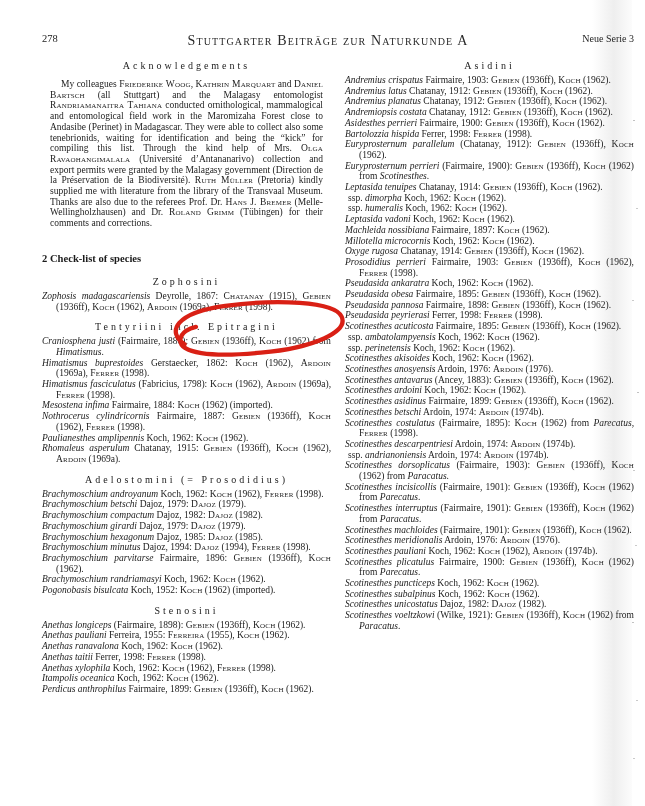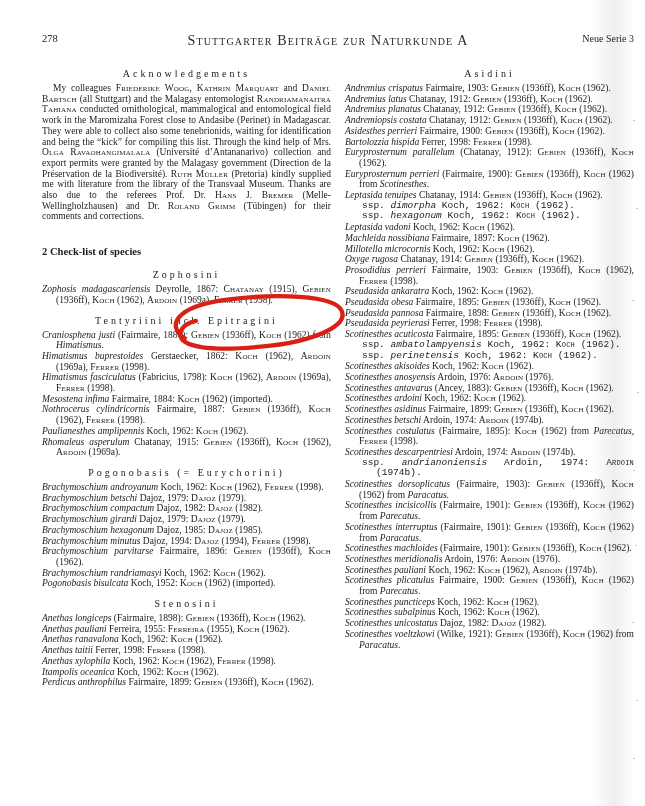--- a/index.html
+++ b/index.html
@@ -8,29 +8,29 @@
     font-family:"Liberation Serif","DejaVu Serif",serif;color:#1b1b1b;
     overflow:hidden;-webkit-font-smoothing:antialiased;
   }
   .page{position:absolute;inset:0;}
   
   .hdr{position:absolute;top:33px;left:42px;width:592px;display:flex;align-items:flex-start;}
   .hdr .pnum{font-size:10.5px;width:70px;}
   .hdr .jrnl{flex:1;text-align:center;font-variant:small-caps;font-size:14px;letter-spacing:0.08em;color:#2a2a2a;}
   .hdr .ser{width:90px;text-align:right;font-size:10px;}
   
-  .col{position:absolute;top:66px;width:289px;}
+  .col{position:absolute;top:58px;width:289px;}
   .col-left{left:42px;}
   .col-right{left:345px;}
   .col > :first-child{margin-top:2px;}
   .h-spaced{font-size:10px;letter-spacing:0.30em;text-align:center;margin:9px 0 4px;white-space:nowrap;}
   .h-bold{font-size:10.6px;font-weight:bold;margin:24px 0 12px;}
-  .para{font-size:9.5px;line-height:10.7px;text-align:justify;text-indent:11px;margin:0;}
+  .para{font-size:9.5px;line-height:10.7px;text-align:justify;text-indent:11px;margin:8px;}
   .entry{font-size:9.5px;line-height:10.7px;text-align:justify;margin:0;padding-left:14px;text-indent:-14px;}
-  .entry.ssp{margin-left:17px;font-family:Liberation Mono, monospace;}
+  .entry.ssp{margin-left:3px;}
   .it{font-style:italic;}
   .sc{font-variant:small-caps;letter-spacing:0.02em;}
   
   .circle-wrap{position:relative;display:inline-block;}
   .circle-wrap svg.ann{position:absolute;left:-22px;top:-24px;width:204px;height:64px;overflow:visible;pointer-events:none;}
   
   .scan-shade{position:absolute;top:0;left:592px;width:40px;height:806px;
     background:linear-gradient(to right,rgba(90,90,90,0) 0%,rgba(90,90,90,0.10) 55%,rgba(90,90,90,0.02) 100%);}
   .scan-specks{position:absolute;left:0;top:0;width:2px;height:1px;background:transparent;
     box-shadow:633px 120px 0 rgba(80,80,80,.35),636px 208px 0 rgba(80,80,80,.3),632px 300px 0 rgba(80,80,80,.3),
@@ -55,21 +55,21 @@
       <div class="h-spaced">Tentyriini <span class="circle-wrap">incl. Epitragini<svg class="ann" viewBox="0 0 200 64">
   <path d="M 34 45 C 16 32, 26 13, 76 8 C 126 3, 186 7, 192 23 C 198 38, 164 53, 110 56 C 60 59, 28 54, 30 40 C 31 33, 39 29, 46 28" fill="none" stroke="#d92015" stroke-width="4.3" stroke-linecap="round" transform="rotate(-2 100 30)"></path>
           </svg></span></div>
       <p class="entry"><span class="it">Craniosphena justi</span> (Fairmaire, 1880): <span class="sc">Gebien</span> (1936ff), <span class="sc">Koch</span> (1962) from <span class="it">Himatismus</span>.</p>
       <p class="entry"><span class="it">Himatismus buprestoides</span> Gerstaecker, 1862: <span class="sc">Koch</span> (1962), <span class="sc">Ardoin</span> (1969a), <span class="sc">Ferrer</span> (1998).</p>
       <p class="entry"><span class="it">Himatismus fasciculatus</span> (Fabricius, 1798): <span class="sc">Koch</span> (1962), <span class="sc">Ardoin</span> (1969a), <span class="sc">Ferrer</span> (1998).</p>
       <p class="entry"><span class="it">Mesostena infima</span> Fairmaire, 1884: <span class="sc">Koch</span> (1962) (imported).</p>
       <p class="entry"><span class="it">Nothrocerus cylindricornis</span> Fairmaire, 1887: <span class="sc">Gebien</span> (1936ff), <span class="sc">Koch</span> (1962), <span class="sc">Ferrer</span> (1998).</p>
       <p class="entry"><span class="it">Paulianesthes amplipennis</span> Koch, 1962: <span class="sc">Koch</span> (1962).</p>
       <p class="entry"><span class="it">Rhomaleus asperulum</span> Chatanay, 1915: <span class="sc">Gebien</span> (1936ff), <span class="sc">Koch</span> (1962), <span class="sc">Ardoin</span> (1969a).</p>
-      <div class="h-spaced">Pogonobasis (= Eurychorini)</div>
+      <div class="h-spaced">Adelostomini (= Prosodidius)</div>
       <p class="entry"><span class="it">Brachymoschium androyanum</span> Koch, 1962: <span class="sc">Koch</span> (1962), <span class="sc">Ferrer</span> (1998).</p>
       <p class="entry"><span class="it">Brachymoschium betschi</span> Dajoz, 1979: <span class="sc">Dajoz</span> (1979).</p>
       <p class="entry"><span class="it">Brachymoschium compactum</span> Dajoz, 1982: <span class="sc">Dajoz</span> (1982).</p>
       <p class="entry"><span class="it">Brachymoschium girardi</span> Dajoz, 1979: <span class="sc">Dajoz</span> (1979).</p>
       <p class="entry"><span class="it">Brachymoschium hexagonum</span> Dajoz, 1985: <span class="sc">Dajoz</span> (1985).</p>
       <p class="entry"><span class="it">Brachymoschium minutus</span> Dajoz, 1994: <span class="sc">Dajoz</span> (1994), <span class="sc">Ferrer</span> (1998).</p>
       <p class="entry"><span class="it">Brachymoschium parvitarse</span> Fairmaire, 1896: <span class="sc">Gebien</span> (1936ff), <span class="sc">Koch</span> (1962).</p>
       <p class="entry"><span class="it">Brachymoschium randriamasyi</span> Koch, 1962: <span class="sc">Koch</span> (1962).</p>
       <p class="entry"><span class="it">Pogonobasis bisulcata</span> Koch, 1952: <span class="sc">Koch</span> (1962) (imported).</p>
       <div class="h-spaced">Stenosini</div>
@@ -86,21 +86,21 @@
       <p class="entry"><span class="it">Andremius crispatus</span> Fairmaire, 1903: <span class="sc">Gebien</span> (1936ff), <span class="sc">Koch</span> (1962).</p>
       <p class="entry"><span class="it">Andremius latus</span> Chatanay, 1912: <span class="sc">Gebien</span> (1936ff), <span class="sc">Koch</span> (1962).</p>
       <p class="entry"><span class="it">Andremius planatus</span> Chatanay, 1912: <span class="sc">Gebien</span> (1936ff), <span class="sc">Koch</span> (1962).</p>
       <p class="entry"><span class="it">Andremiopsis costata</span> Chatanay, 1912: <span class="sc">Gebien</span> (1936ff), <span class="sc">Koch</span> (1962).</p>
       <p class="entry"><span class="it">Asidesthes perrieri</span> Fairmaire, 1900: <span class="sc">Gebien</span> (1936ff), <span class="sc">Koch</span> (1962).</p>
       <p class="entry"><span class="it">Bartolozzia hispida</span> Ferrer, 1998: <span class="sc">Ferrer</span> (1998).</p>
       <p class="entry"><span class="it">Euryprosternum parallelum</span> (Chatanay, 1912): <span class="sc">Gebien</span> (1936ff), <span class="sc">Koch</span> (1962).</p>
       <p class="entry"><span class="it">Euryprosternum perrieri</span> (Fairmaire, 1900): <span class="sc">Gebien</span> (1936ff), <span class="sc">Koch</span> (1962) from <span class="it">Scotinesthes</span>.</p>
       <p class="entry"><span class="it">Leptasida tenuipes</span> Chatanay, 1914: <span class="sc">Gebien</span> (1936ff), <span class="sc">Koch</span> (1962).</p>
       <p class="entry ssp">ssp. <span class="it">dimorpha</span> Koch, 1962: <span class="sc">Koch</span> (1962).</p>
-      <p class="entry ssp">ssp. <span class="it">hexagonum</span> Koch, 1962: <span class="sc">Koch</span> (1962).</p>
+      <p class="entry ssp">ssp. <span class="it">humeralis</span> Koch, 1962: <span class="sc">Koch</span> (1962).</p>
       <p class="entry"><span class="it">Leptasida vadoni</span> Koch, 1962: <span class="sc">Koch</span> (1962).</p>
       <p class="entry"><span class="it">Machleida nossibiana</span> Fairmaire, 1897: <span class="sc">Koch</span> (1962).</p>
       <p class="entry"><span class="it">Millotella microcornis</span> Koch, 1962: <span class="sc">Koch</span> (1962).</p>
       <p class="entry"><span class="it">Oxyge rugosa</span> Chatanay, 1914: <span class="sc">Gebien</span> (1936ff), <span class="sc">Koch</span> (1962).</p>
       <p class="entry"><span class="it">Prosodidius perrieri</span> Fairmaire, 1903: <span class="sc">Gebien</span> (1936ff), <span class="sc">Koch</span> (1962), <span class="sc">Ferrer</span> (1998).</p>
       <p class="entry"><span class="it">Pseudasida ankaratra</span> Koch, 1962: <span class="sc">Koch</span> (1962).</p>
       <p class="entry"><span class="it">Pseudasida obesa</span> Fairmaire, 1895: <span class="sc">Gebien</span> (1936ff), <span class="sc">Koch</span> (1962).</p>
       <p class="entry"><span class="it">Pseudasida pannosa</span> Fairmaire, 1898: <span class="sc">Gebien</span> (1936ff), <span class="sc">Koch</span> (1962).</p>
       <p class="entry"><span class="it">Pseudasida peyrierasi</span> Ferrer, 1998: <span class="sc">Ferrer</span> (1998).</p>
       <p class="entry"><span class="it">Scotinesthes acuticosta</span> Fairmaire, 1895: <span class="sc">Gebien</span> (1936ff), <span class="sc">Koch</span> (1962).</p>

